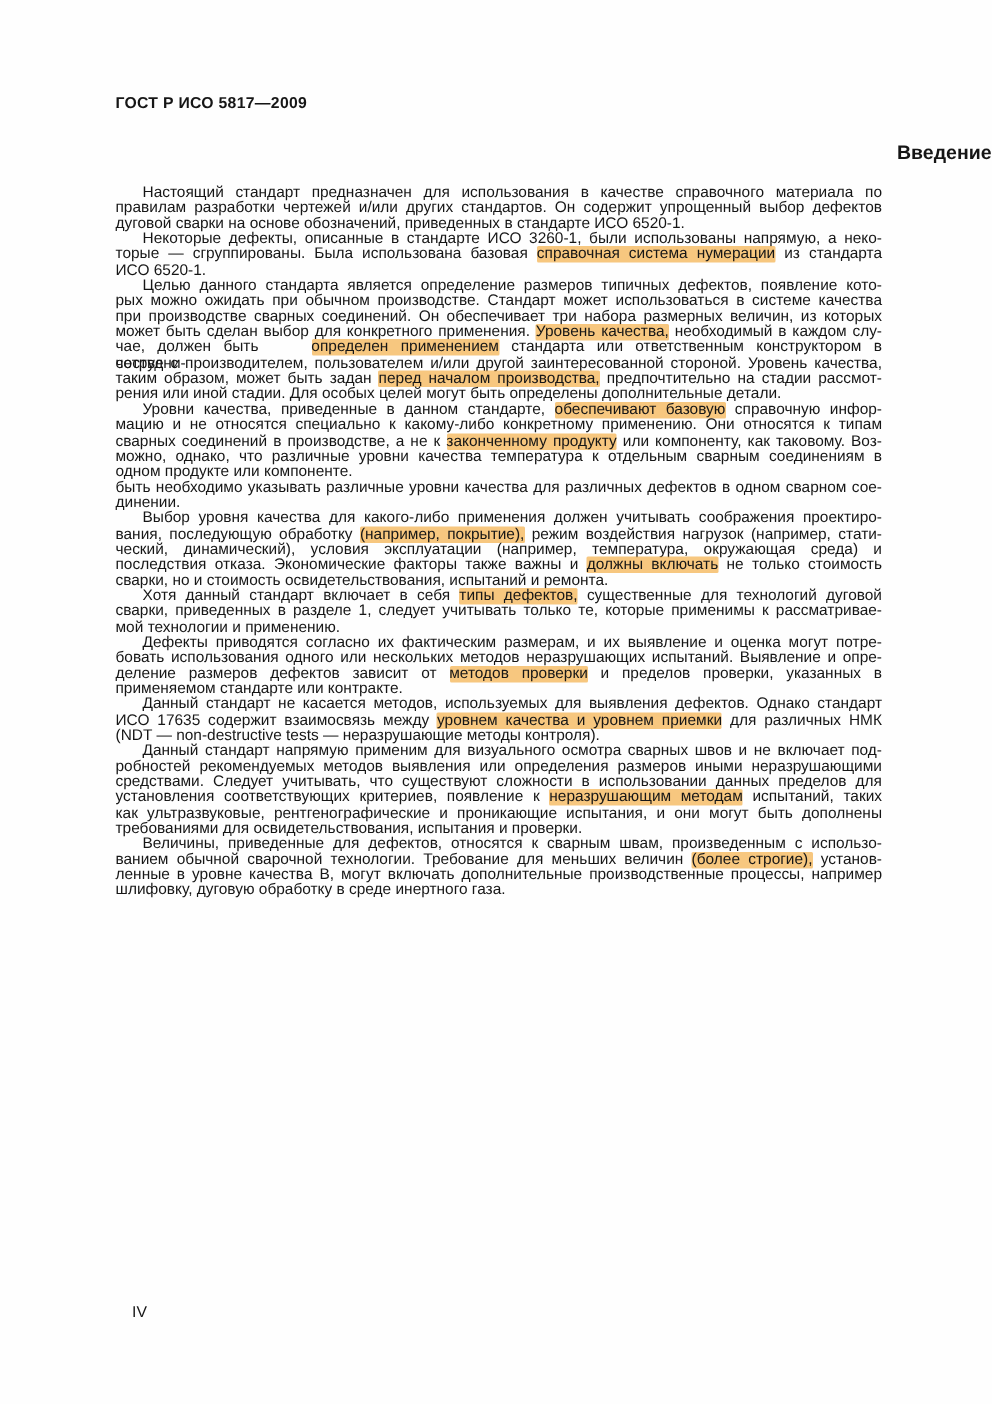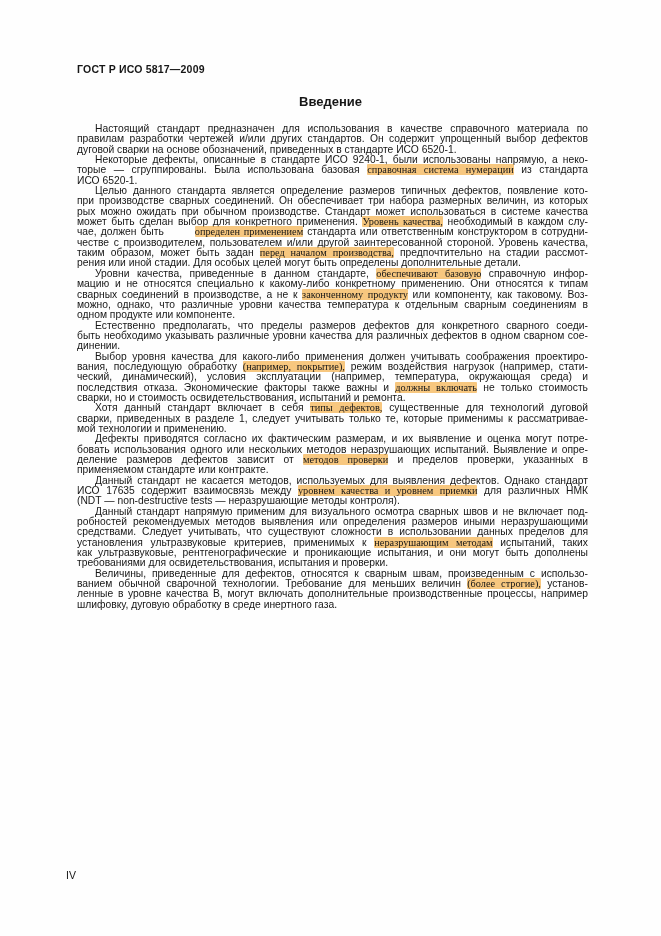--- a/index.html
+++ b/index.html
@@ -11,81 +11,80 @@
     position: relative;
     overflow: hidden;
   }
   .page { position: absolute; inset: 0; background: #fefefe; }
   .doc-code {
     position: absolute; left: 77px; top: 63px;
     font-size: 10.5px; font-weight: bold; letter-spacing: 0.2px;
   }
   .section-title {
     position: absolute; left: 0; right: 0; top: 94px;
-    text-align: center; font-size: 13px; font-weight: bold;
+    text-align: right; font-size: 13px; font-weight: bold;
   }
   .body-text {
     position: absolute; left: 77px; top: 124px; width: 511px;
     font-size: 10.3px;
   }
   .para { margin: 0; }
   .ln {
     line-height: 10.35px;
     text-align: justify;
     text-align-last: justify;
     height: 10.35px;
     white-space: normal;
     overflow: visible;
   }
   .ln.first { text-indent: 18px; }
   .ln.last { text-align-last: left; }
-  .hl { border-radius: 1px; font-family: Liberation Serif, serif; }
+  .hl { border-radius: 1px; }
   .page-num {
-    position: absolute; left: 66px; top: 869px;
+    position: absolute; left: 88px; top: 869px;
     font-size: 10.5px;
   }
 </style>
 </head>
 <body>
 
 <div class="page">
   <div class="doc-code">ГОСТ Р ИСО 5817—2009</div>
 
   <div class="section-title">Введение</div>
 
   <div class="body-text" id="body-text">
       <div class="para">
         <div class="ln first"><span>Настоящий стандарт предназначен для использования в качестве справочного материала по</span></div>
         <div class="ln"><span>правилам разработки чертежей и/или других стандартов. Он содержит упрощенный выбор дефектов</span></div>
         <div class="ln last"><span>дуговой сварки на основе обозначений, приведенных в стандарте ИСО 6520-1.</span></div>
       </div>
       <div class="para">
-        <div class="ln first"><span>Некоторые дефекты, описанные в стандарте ИСО 9240-1, были использованы напрямую, а неко-</span></div>
+        <div class="ln first"><span>Некоторые дефекты, описанные в стандарте ИСО 3260-1, были использованы напрямую, а неко-</span></div>
         <div class="ln"><span>торые — сгруппированы. Была использована базовая </span><span class="hl" style="background: rgba(242, 169, 59, 0.65);">справочная система нумерации</span><span> из стандарта</span></div>
         <div class="ln last"><span>ИСО 6520-1.</span></div>
       </div>
       <div class="para">
         <div class="ln first"><span>Целью данного стандарта является определение размеров типичных дефектов, появление кото-</span></div>
+        <div class="ln"><span>рых можно ожидать при обычном производстве. Стандарт может использоваться в системе качества</span></div>
         <div class="ln"><span>при производстве сварных соединений. Он обеспечивает три набора размерных величин, из которых</span></div>
-        <div class="ln"><span>рых можно ожидать при обычном производстве. Стандарт может использоваться в системе качества</span></div>
         <div class="ln"><span>может быть сделан выбор для конкретного применения. </span><span class="hl" style="background: rgba(242, 169, 59, 0.65);">Уровень качества,</span><span> необходимый в каждом слу-</span></div>
         <div class="ln"><span>чае, должен быть </span><span class="hl" style="background: rgba(242, 169, 59, 0.65); margin-left: 27px;">определен применением</span><span> стандарта или ответственным конструктором в сотрудни-</span></div>
         <div class="ln"><span>честве с производителем, пользователем и/или другой заинтересованной стороной. Уровень качества,</span></div>
         <div class="ln"><span>таким образом, может быть задан </span><span class="hl" style="background: rgba(242, 169, 59, 0.65);">перед началом производства,</span><span> предпочтительно на стадии рассмот-</span></div>
         <div class="ln last"><span>рения или иной стадии. Для особых целей могут быть определены дополнительные детали.</span></div>
       </div>
       <div class="para">
         <div class="ln first"><span>Уровни качества, приведенные в данном стандарте, </span><span class="hl" style="background: rgba(242, 169, 59, 0.65);">обеспечивают базовую</span><span> справочную инфор-</span></div>
         <div class="ln"><span>мацию и не относятся специально к какому-либо конкретному применению. Они относятся к типам</span></div>
         <div class="ln"><span>сварных соединений в производстве, а не к </span><span class="hl" style="background: rgba(242, 169, 59, 0.65);">законченному продукту</span><span> или компоненту, как таковому. Воз-</span></div>
         <div class="ln"><span>можно, однако, что различные уровни качества температура к отдельным сварным соединениям в</span></div>
         <div class="ln last"><span>одном продукте или компоненте.</span></div>
       </div>
       <div class="para">
-        <div class="ln first"><span>Естественно предполагать, что пределы размеров дефектов для конкретного сварного соеди-</span></div>
         <div class="ln"><span>быть необходимо указывать различные уровни качества для различных дефектов в одном сварном сое-</span></div>
         <div class="ln last"><span>динении.</span></div>
       </div>
       <div class="para">
         <div class="ln first"><span>Выбор уровня качества для какого-либо применения должен учитывать соображения проектиро-</span></div>
         <div class="ln"><span>вания, последующую обработку </span><span class="hl" style="background: rgba(242, 169, 59, 0.65);">(например, покрытие),</span><span> режим воздействия нагрузок (например, стати-</span></div>
         <div class="ln"><span>ческий, динамический), условия эксплуатации (например, температура, окружающая среда) и</span></div>
         <div class="ln"><span>последствия отказа. Экономические факторы также важны и </span><span class="hl" style="background: rgba(242, 169, 59, 0.65);">должны включать</span><span> не только стоимость</span></div>
         <div class="ln last"><span>сварки, но и стоимость освидетельствования, испытаний и ремонта.</span></div>
       </div>
@@ -102,21 +101,21 @@
       </div>
       <div class="para">
         <div class="ln first"><span>Данный стандарт не касается методов, используемых для выявления дефектов. Однако стандарт</span></div>
         <div class="ln"><span>ИСО 17635 содержит взаимосвязь между </span><span class="hl" style="background: rgba(242, 169, 59, 0.65);">уровнем качества и уровнем приемки</span><span> для различных НМК</span></div>
         <div class="ln last"><span>(NDT — non-destructive tests — неразрушающие методы контроля).</span></div>
       </div>
       <div class="para">
         <div class="ln first"><span>Данный стандарт напрямую применим для визуального осмотра сварных швов и не включает под-</span></div>
         <div class="ln"><span>робностей рекомендуемых методов выявления или определения размеров иными неразрушающими</span></div>
         <div class="ln"><span>средствами. Следует учитывать, что существуют сложности в использовании данных пределов для</span></div>
-        <div class="ln"><span>установления ультразвуковые критериев, применимых к </span><span class="hl" style="background: rgba(242, 169, 59, 0.65); margin-top: 40px;">неразрушающим методам</span><span> испытаний, таких</span></div>
+        <div class="ln"><span>установления соответствующих критериев, появление к </span><span class="hl" style="background: rgba(242, 169, 59, 0.65); margin-top: 40px;">неразрушающим методам</span><span> испытаний, таких</span></div>
         <div class="ln"><span>как ультразвуковые, рентгенографические и проникающие испытания, и они могут быть дополнены</span></div>
         <div class="ln last"><span>требованиями для освидетельствования, испытания и проверки.</span></div>
       </div>
       <div class="para">
         <div class="ln first"><span>Величины, приведенные для дефектов, относятся к сварным швам, произведенным с использо-</span></div>
         <div class="ln"><span>ванием обычной сварочной технологии. Требование для меньших величин </span><span class="hl" style="background: rgba(242, 169, 59, 0.65);">(более строгие),</span><span> установ-</span></div>
         <div class="ln"><span>ленные в уровне качества В, могут включать дополнительные производственные процессы, например</span></div>
         <div class="ln last"><span>шлифовку, дуговую обработку в среде инертного газа.</span></div>
       </div>
     </div>

